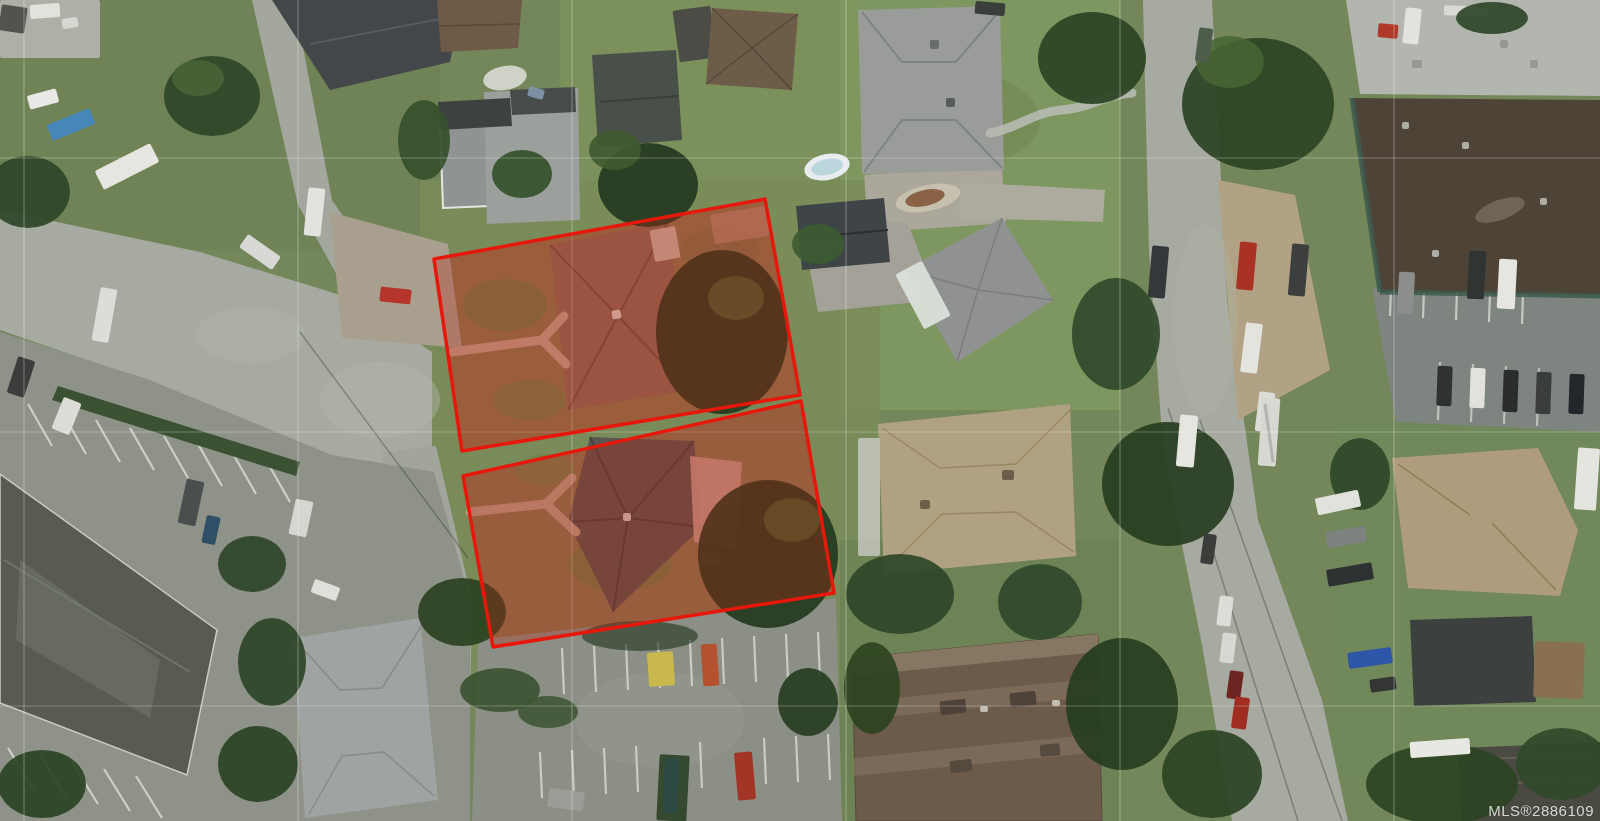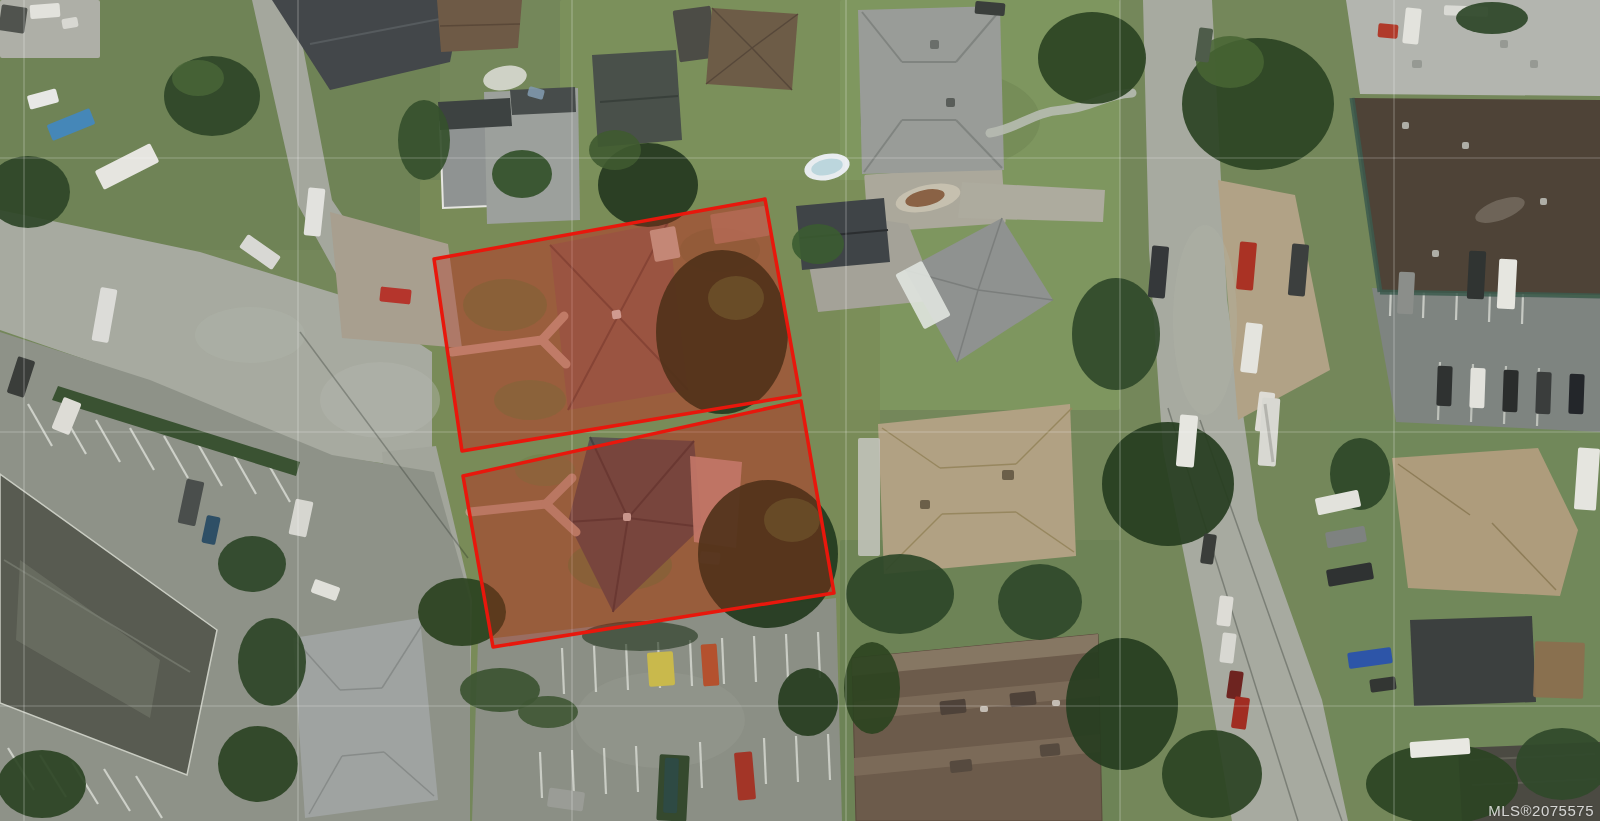--- a/index.html
+++ b/index.html
@@ -317,14 +317,14 @@
         <line x1="1394" y1="0" x2="1394" y2="821" fill="none" stroke="#ffffff" stroke-width="1.2" opacity="0.28"></line>
         <line x1="0" y1="158" x2="1600" y2="158" fill="none" stroke="#ffffff" stroke-width="1.2" opacity="0.28"></line>
         <line x1="0" y1="432" x2="1600" y2="432" fill="none" stroke="#ffffff" stroke-width="1.2" opacity="0.28"></line>
         <line x1="0" y1="706" x2="1600" y2="706" fill="none" stroke="#ffffff" stroke-width="1.2" opacity="0.28"></line>
       </g>
       <g>
         <polygon points="434,259 765,199 800,395 462,451" fill="rgba(190,32,18,0.30)" stroke="#e8170c" stroke-width="3.5" stroke-linejoin="round"></polygon>
         <polygon points="463,476 801,401 834,593 493,647" fill="rgba(190,32,18,0.30)" stroke="#e8170c" stroke-width="3.5" stroke-linejoin="round"></polygon>
       </g>
     </svg>
-  <div class="watermark">MLS®2075575</div>
+  <div class="watermark">MLS®2886109</div>
 </div>
 
 </body></html>

